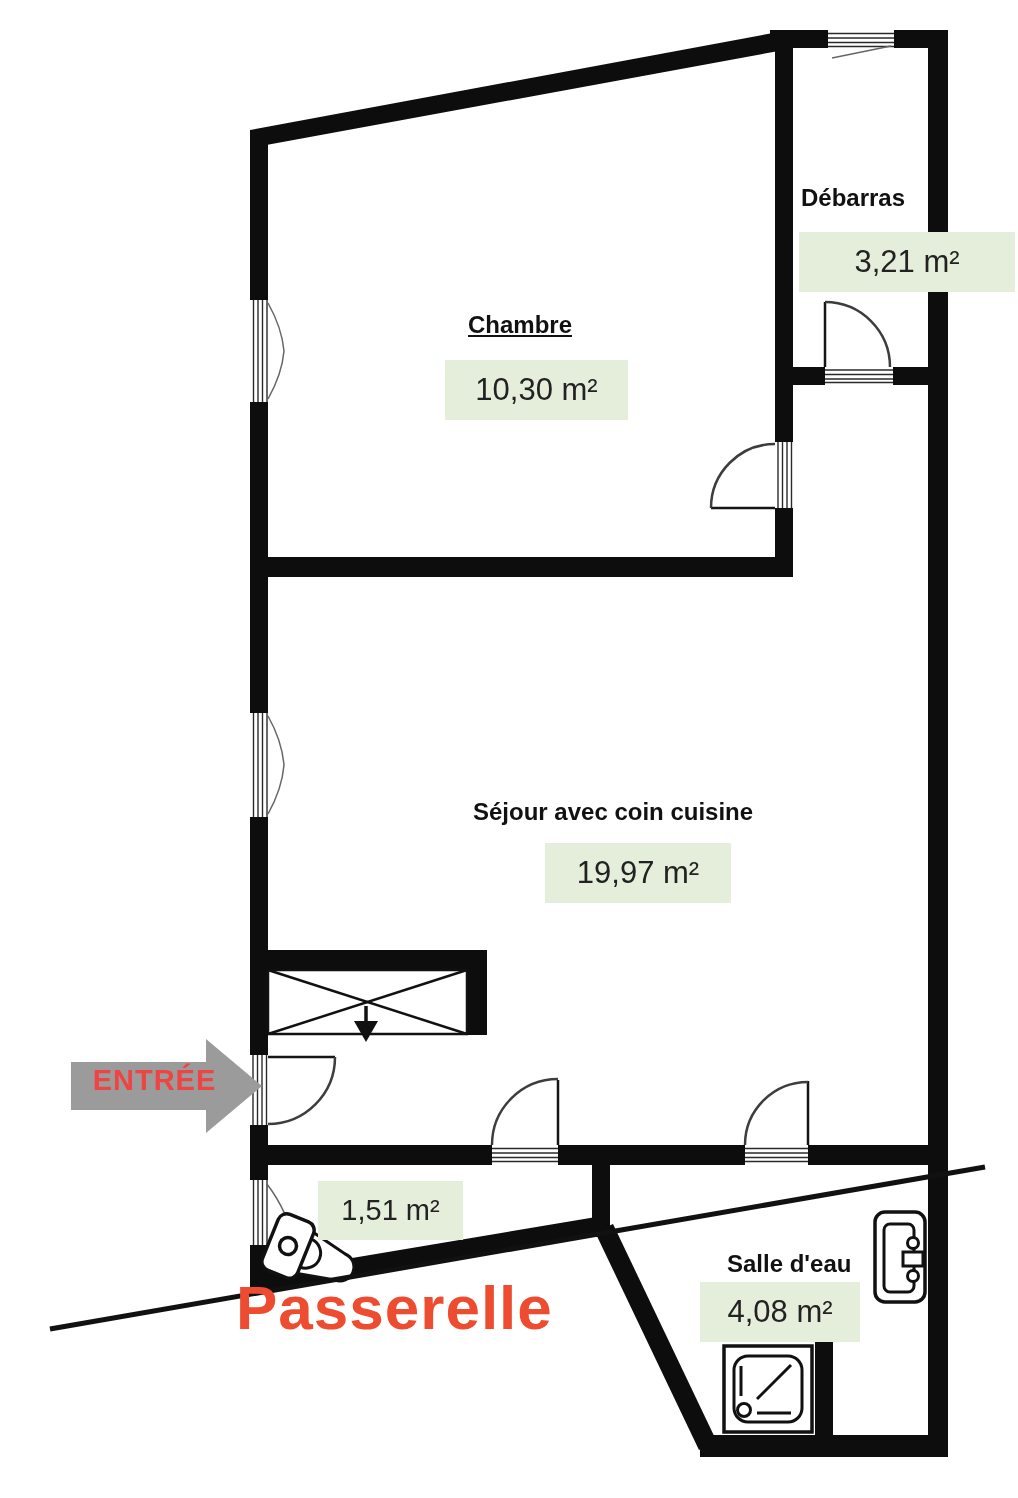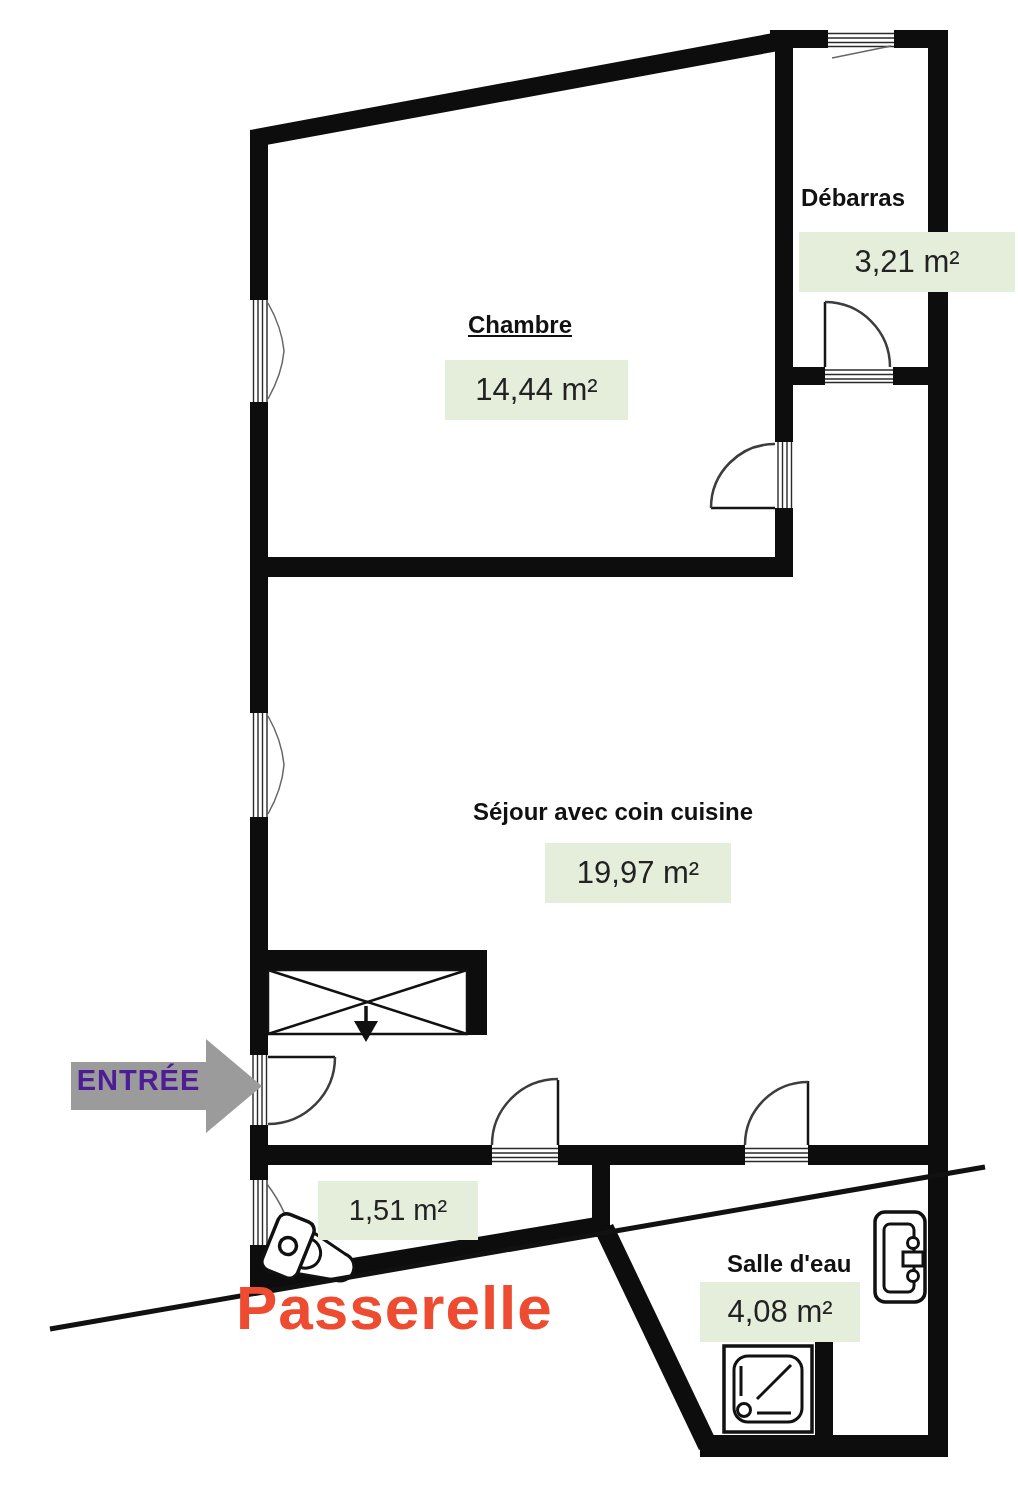--- a/index.html
+++ b/index.html
@@ -34,21 +34,21 @@
     display:flex;align-items:center;justify-content:center;
     font-size:31px;white-space:nowrap;
   }
   .passerelle{
     position:absolute;color:var(--passerelle);font-size:62px;font-weight:600;
     letter-spacing:1px;white-space:nowrap;
   }
   .entree-text{
     position:absolute;left:71px;top:1062px;width:135px;height:36px;
     display:flex;align-items:center;justify-content:center;
-    color:#4c1d95;font-weight:bold;font-size:29px;letter-spacing:1px;
+    color:#ef4444;font-weight:bold;font-size:29px;letter-spacing:1px;padding-left:16px;
   }
 </style>
 </head>
 <body>
 
 <div class="stage">
 
   <svg width="1018" height="1498" viewBox="0 0 1018 1498">
 
     <g>
@@ -179,29 +179,29 @@
       <circle class="icon" stroke-width="3" cx="913" cy="1276" r="5.5"></circle>
       <rect class="icon" stroke-width="3" x="903" y="1252" width="20" height="14"></rect>
     </g>
 
     <line x1="50" y1="1329" x2="985" y2="1167" stroke="#111" stroke-width="5"></line>
 
     <polygon points="71,1062 206,1062 206,1039 262,1086 206,1133 206,1110 71,1110" style="fill:var(--arrow)"></polygon>
   </svg>
 
   <div class="room-label" style="left:468px;top:311px;text-decoration:underline;">Chambre</div>
-  <div class="badge" style="left:445px;top:360px;width:183px;height:60px;">14,44 m²</div>
+  <div class="badge" style="left:445px;top:360px;width:183px;height:60px;">10,30 m²</div>
 
   <div class="room-label" style="left:801px;top:184px;">Débarras</div>
   <div class="badge" style="left:799px;top:232px;width:216px;height:60px;">3,21 m²</div>
 
   <div class="room-label" style="left:473px;top:798px;">Séjour avec coin cuisine</div>
   <div class="badge" style="left:545px;top:843px;width:186px;height:60px;">19,97 m²</div>
 
-  <div class="badge" style="left:318px;top:1181px;width:160px;height:59px;font-size:29px;">1,51 m²</div>
+  <div class="badge" style="left:318px;top:1181px;width:145px;height:59px;font-size:29px;">1,51 m²</div>
 
   <div class="room-label" style="left:727px;top:1250px;">Salle d'eau</div>
   <div class="badge" style="left:700px;top:1282px;width:160px;height:60px;">4,08 m²</div>
 
   <div class="entree-text">ENTRÉE</div>
 
   <div class="passerelle" style="left:236px;top:1272px;">Passerelle</div>
 
 </div>
 

